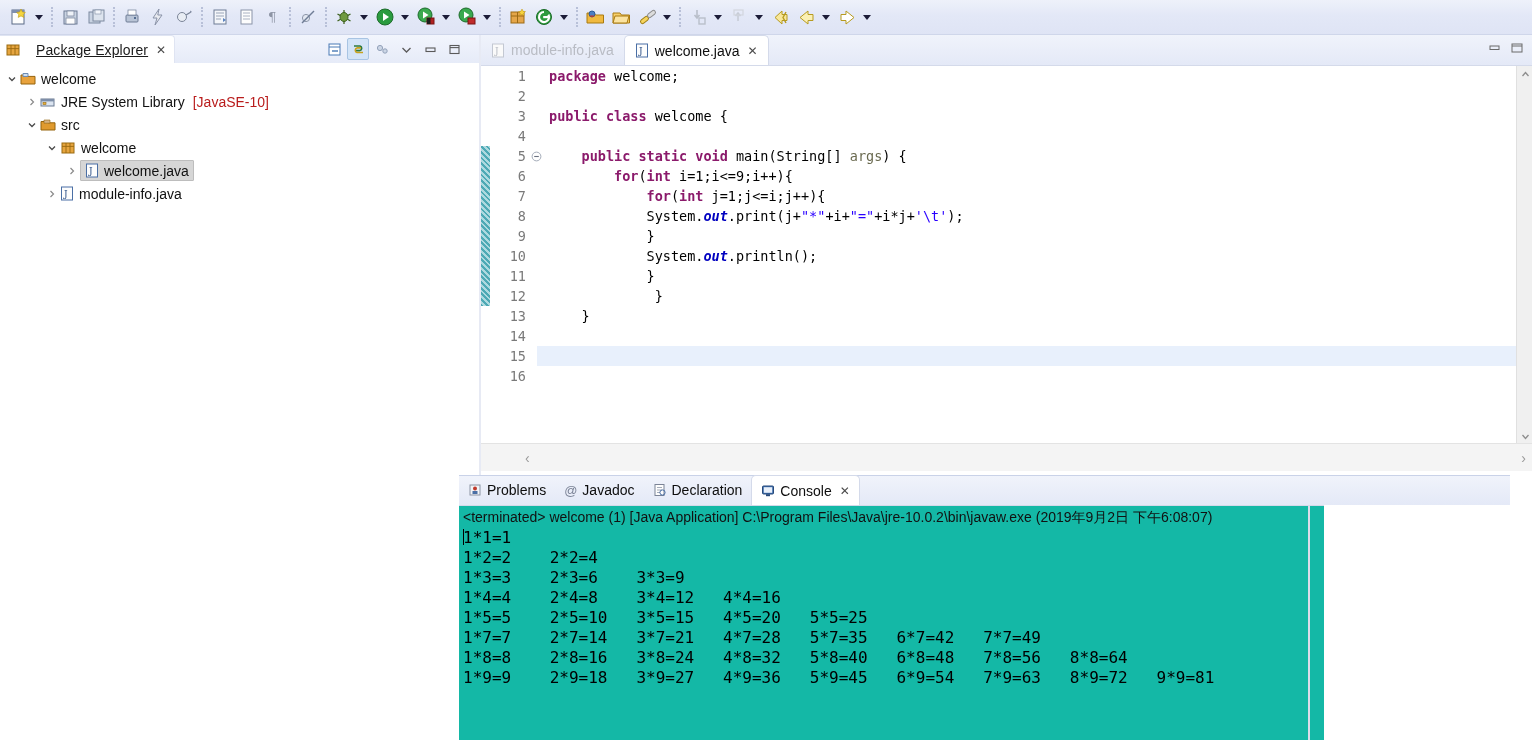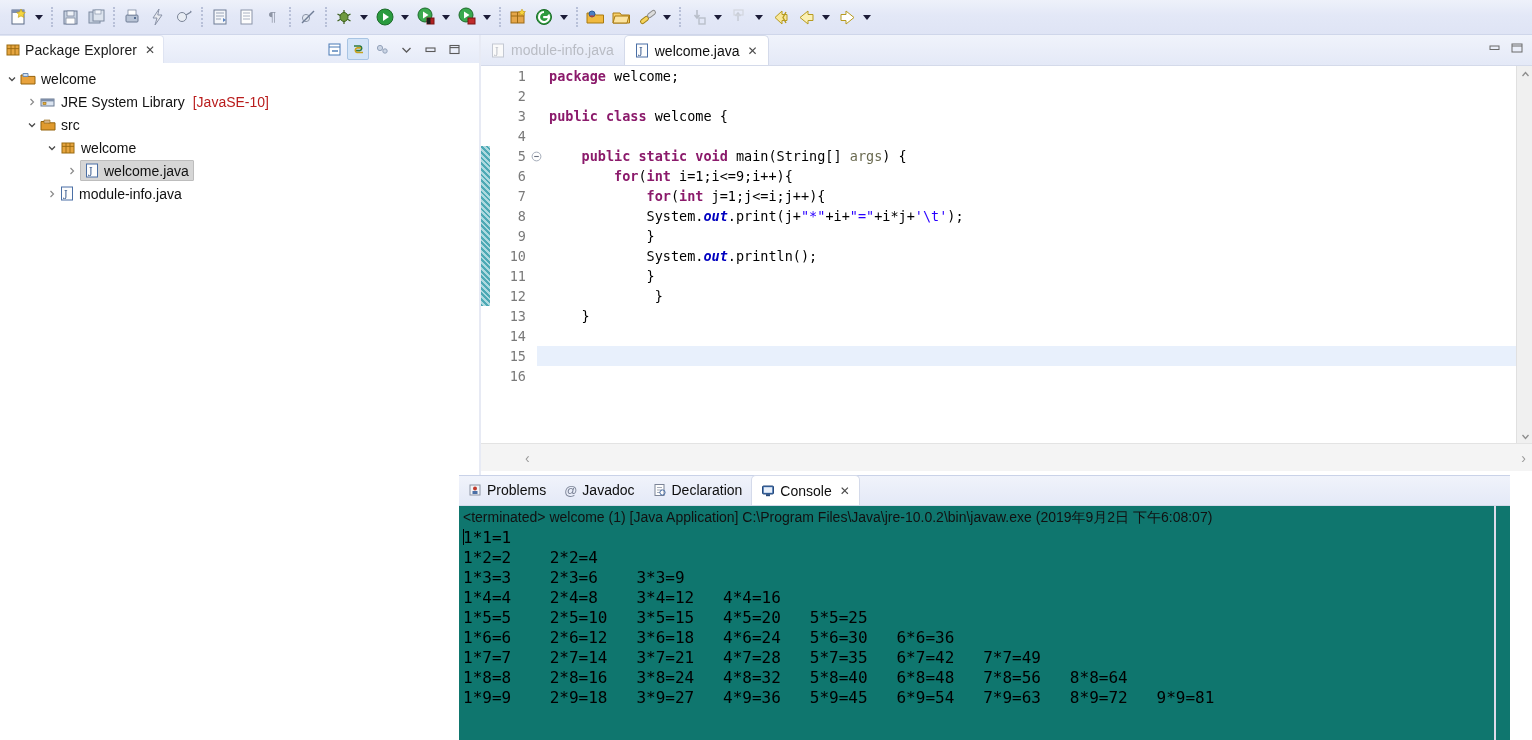--- a/index.html
+++ b/index.html
@@ -51,21 +51,21 @@
     display: flex; align-items: center;
   }
   .pkg-title-tab {
     height: 28px; display: flex; align-items: center; padding: 0 8px 0 6px;
     background: #ffffff;
     border-top: 1px solid #dfe4f2;
     border-right: 1px solid #dfe4f2;
     border-radius: 0 4px 0 0;
   }
   .pkg-title-text {
-    font-size: 14px; color: #1b1b1b; margin-left: 5px; letter-spacing: .1px;
+    font-size: 14px; color: #1b1b1b; margin-left: 16px; letter-spacing: .1px; text-decoration: underline;
   }
   .tab-x {
     margin-left: 8px; font-size: 12px; color: #4a4a4a; line-height: 1;
   }
   .pkg-tools {
     position: absolute; right: 14px; top: 0; height: 28px;
     display: flex; align-items: center; gap: 2px;
   }
   .pkg-tool { width: 22px; height: 22px; display:flex; align-items:center; justify-content:center; }
   .pkg-tool.active { background: #d3e4f7; border: 1px solid #a8c4e3; border-radius: 2px; }
@@ -170,21 +170,21 @@
   }
   .cons-tab {
     height: 30px; display:flex; align-items:center; padding: 0 9px;
     font-size: 14px; color: #0d0d0d;
   }
   .cons-tab.active {
     background:#ffffff; border:1px solid #d4daea; border-bottom:none;
     border-radius: 5px 5px 0 0;
   }
   .cons-body {
-    position: relative; width: 1051px; height: 235px; background:#0f766e;
+    position: relative; width: 865px; height: 235px; background:#14b8a6;
     border-top: 1px solid #d4daea;
     font-family: "Liberation Sans", sans-serif;
   }
   .cons-head {
     height: 22px; line-height: 22px; padding-left: 4px;
     font-size: 14px; color: #111; white-space: nowrap;
   }
   .cons-out {
     padding-left: 4px; font-family: "DejaVu Sans Mono", monospace;
     font-size: 16px; color: #000; position: relative;
@@ -711,21 +711,20 @@
     <div class="cons-body">
       <div class="cons-head">&lt;terminated&gt; welcome (1) [Java Application] C:\Program Files\Java\jre-10.0.2\bin\javaw.exe (2019年9月2日 下午6:08:07)</div>
 
       <div class="cons-out">
         <div class="caret"></div>
         <div class="oline">1*1=1</div>
         <div class="oline">1*2=2    2*2=4</div>
         <div class="oline">1*3=3    2*3=6    3*3=9</div>
         <div class="oline">1*4=4    2*4=8    3*4=12   4*4=16</div>
         <div class="oline">1*5=5    2*5=10   3*5=15   4*5=20   5*5=25</div>
-        <div class="oline">1*6=6    2*6=12   3*6=18   4*6=24   5*6=30   6*6=36</div>
         <div class="oline">1*7=7    2*7=14   3*7=21   4*7=28   5*7=35   6*7=42   7*7=49</div>
         <div class="oline">1*8=8    2*8=16   3*8=24   4*8=32   5*8=40   6*8=48   7*8=56   8*8=64</div>
         <div class="oline">1*9=9    2*9=18   3*9=27   4*9=36   5*9=45   6*9=54   7*9=63   8*9=72   9*9=81</div>
       </div>
 
       <div class="cons-vsep"></div>
     </div>
   </div>
 
 </div>

